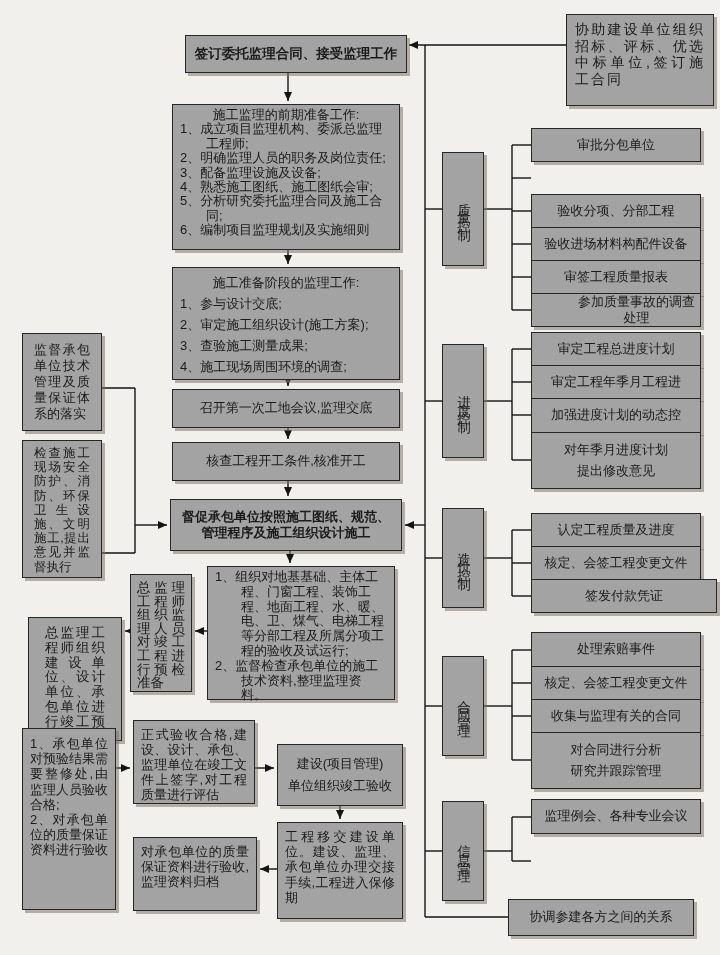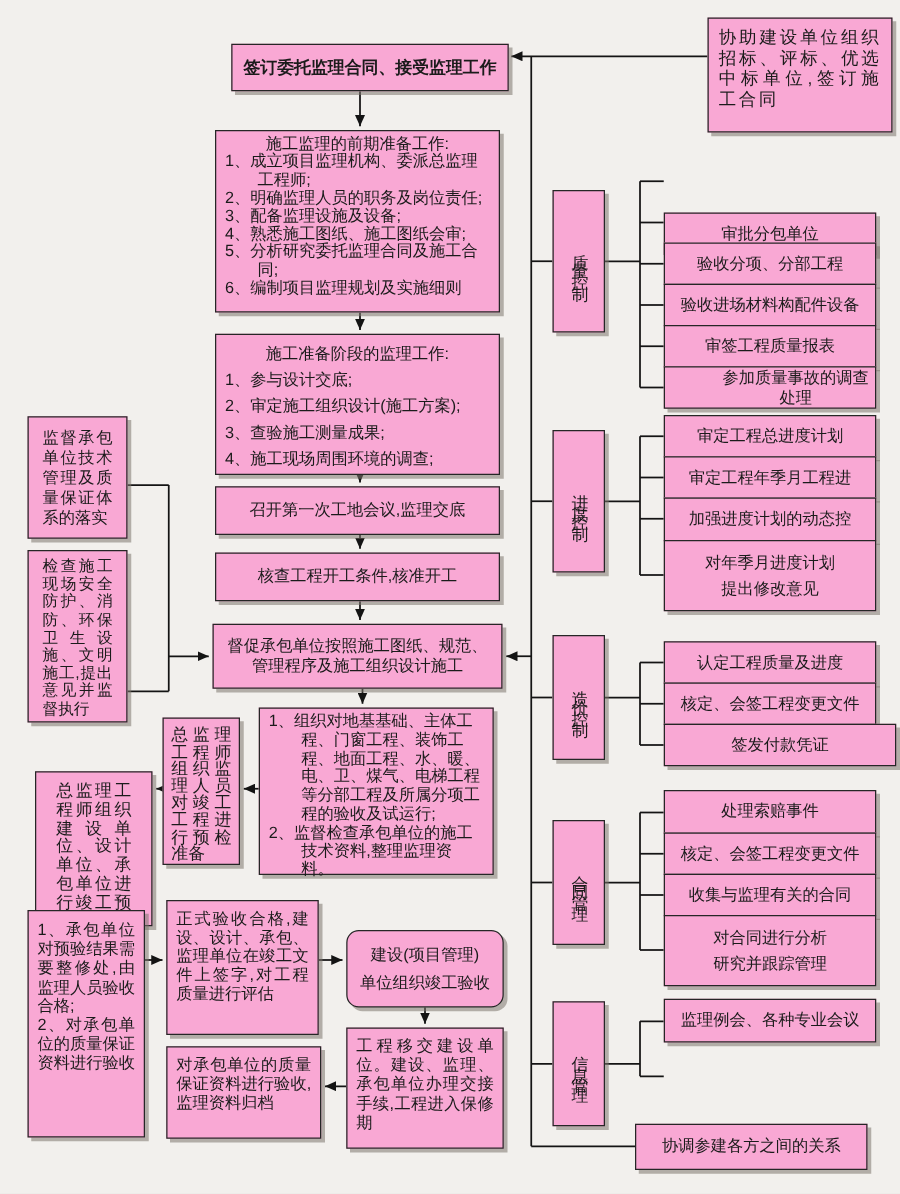--- a/index.html
+++ b/index.html
@@ -5,21 +5,21 @@
   html,body{margin:0;padding:0;background:#e8e6e2;}
   .canvas{
     position:relative;width:720px;height:955px;margin:0 auto;
     background:#f2f0ed;overflow:hidden;
     font-family:"Liberation Sans","DejaVu Sans",sans-serif;
     color:#1b1b1b;
   }
   .wires{position:absolute;left:0;top:0;width:720px;height:955px;}
   .box{
     position:absolute;box-sizing:border-box;
-    background:#f9a8d4;border:1.5px solid #262626;
+    background:#a3a3a3;border:1.5px solid #262626;
     box-shadow:3px 3px 0 rgba(125,119,110,.55);
     font-size:13px;line-height:1.25;
   }
   .center{display:flex;align-items:center;justify-content:center;text-align:center;}
   .just{text-align:justify;word-break:break-all;}
   .hang{padding-left:2em;text-indent:-2em;}
   .prewrap{white-space:pre-line;}
   .title-line{text-align:center;}
   .vcat{
     writing-mode:vertical-lr;text-orientation:upright;
@@ -139,21 +139,21 @@
   </div>
 
   <div class="box center" style="left:172px;top:389px;width:228px;height:39px;">
     <span>召开第一次工地会议,监理交底</span>
   </div>
 
   <div class="box center" style="left:172px;top:442px;width:228px;height:39px;">
     <span>核查工程开工条件,核准开工</span>
   </div>
 
-  <div class="box center" style="left:170px;top:499px;width:232px;height:52px;padding:2px 6px;">
+  <div class="box center" style="left:170px;top:499px;width:232px;height:52px;padding:2px 6px;font-weight:bold;">
     <span>督促承包单位按照施工图纸、规范、管理程序及施工组织设计施工</span>
   </div>
 
   <div class="box tight" style="left:207px;top:566px;width:188px;height:134px;line-height:14.8px;">
     <div class="hang">1、组织对地基基础、主体工程、门窗工程、装饰工程、地面工程、水、暖、电、卫、煤气、电梯工程等分部工程及所属分项工程的验收及试运行;</div>
     <div class="hang">2、监督检查承包单位的施工技术资料,整理监理资料。</div>
   </div>
 
   <div class="box just" style="left:22px;top:333px;width:80px;height:98px;padding:8px 11px;line-height:16px;">
     <span>监督承包单位技术管理及质量保证体系的落实</span>
@@ -169,41 +169,41 @@
 
   <div class="box just" style="left:130px;top:574px;width:62px;height:118px;padding:6px 6px;font-size:13.5px;line-height:13.6px;">
     <span>总监理工程师组织监理人员对竣工工程进行预检准备</span>
   </div>
 
   <div class="box just" style="left:22px;top:728px;width:94px;height:182px;padding:7px 7px;line-height:15.2px;">
     <div>1、承包单位对预验结果需要整修处,由监理人员验收合格;</div>
     <div>2、对承包单位的质量保证资料进行验收</div>
   </div>
 
-  <div class="box just" style="left:133px;top:720px;width:122px;height:108px;padding:6px 7px;line-height:15px;">
+  <div class="box just" style="left:133px;top:720px;width:122px;height:84px;padding:6px 7px;line-height:15px;">
     <span>正式验收合格,建设、设计、承包、监理单位在竣工文件上签字,对工程质量进行评估</span>
   </div>
 
-  <div class="box center prewrap" style="left:277px;top:744px;width:126px;height:62px;line-height:22px;border-radius:10px;">
+  <div class="box center prewrap" style="left:277px;top:744px;width:126px;height:62px;line-height:22px;">
     <span class="prewrap">建设(项目管理)
 单位组织竣工验收</span>
   </div>
 
   <div class="box just" style="left:277px;top:822px;width:126px;height:97px;padding:6px 7px;line-height:15.2px;">
     <span>工程移交建设单位。建设、监理、承包单位办理交接手续,工程进入保修期</span>
   </div>
 
   <div class="box just" style="left:133px;top:837px;width:124px;height:74px;padding:6px 7px;line-height:15px;">
     <span>对承包单位的质量保证资料进行验收,监理资料归档</span>
   </div>
 
   <div class="box vcat" style="left:442px;top:152px;width:42px;height:114px;">
     <span>质量控制</span>
   </div>
-  <div class="box center" style="left:531px;top:128px;width:170px;height:34px;margin-top:42px;">
+  <div class="box center" style="left:531px;top:128px;width:170px;height:34px;">
       <span>审批分包单位</span>
     </div>
   <div class="box center" style="left:531px;top:194px;width:170px;height:34px;">
       <span>验收分项、分部工程</span>
     </div>
   <div class="box center" style="left:531px;top:227px;width:170px;height:34px;">
       <span>验收进场材料构配件设备</span>
     </div>
   <div class="box center" style="left:531px;top:260px;width:170px;height:34px;">
       <span>审签工程质量报表</span>

